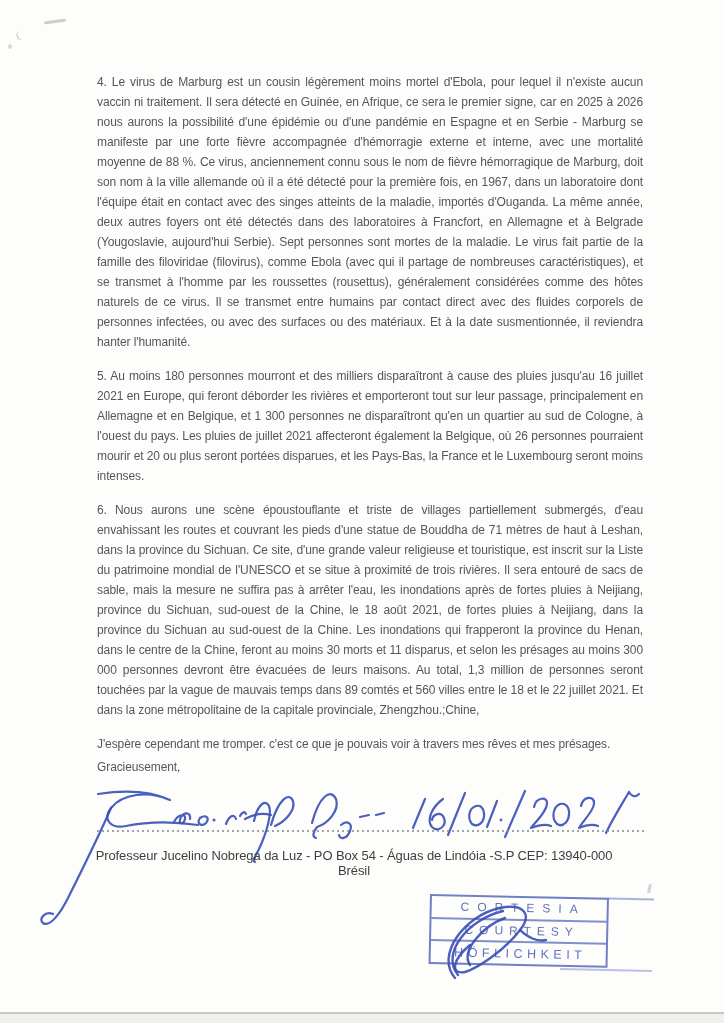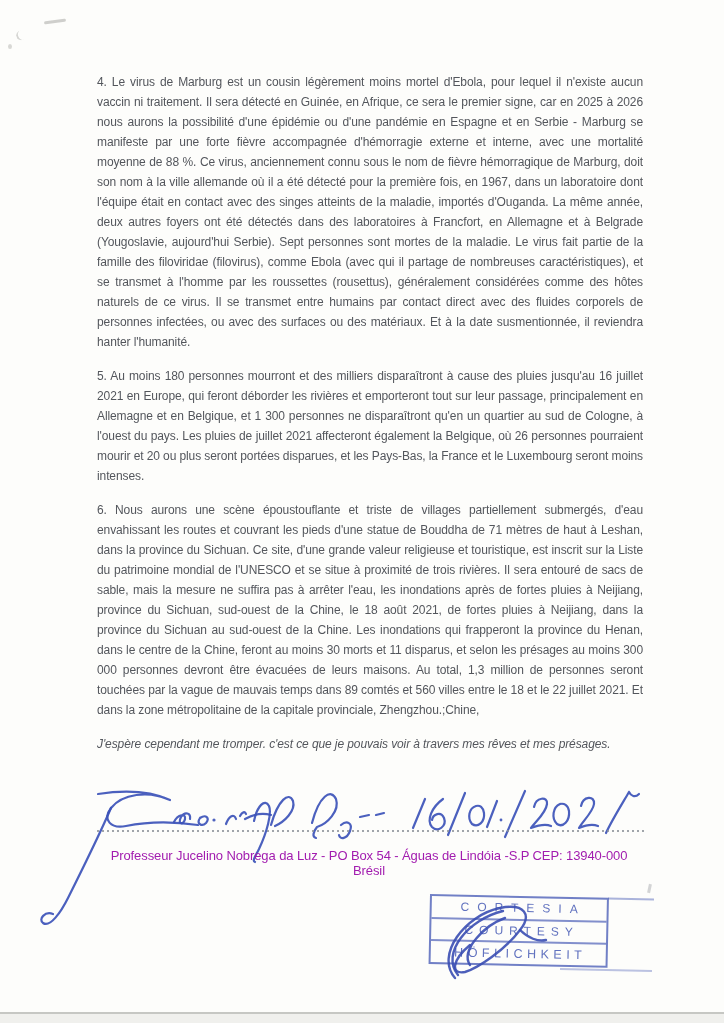--- a/index.html
+++ b/index.html
@@ -9,33 +9,33 @@
     font-family:"Liberation Sans", sans-serif;
   }
   .page{position:absolute;inset:0;}
   .bodytext{
     position:absolute;left:97px;top:72px;width:546px;
     color:#53565c;font-size:12px;line-height:20px;
     letter-spacing:-0.1px;
     text-align:justify;text-align-last:left;
   }
   .bodytext p{margin:0 0 14px 0;}
-  .bodytext p.closing{margin-bottom:3px;font-style:italic;}
+  .bodytext p.closing{margin-bottom:3px;}
   .valediction{margin-top:4px;}
   
   .sig-svg{position:absolute;left:28px;top:780px;width:650px;height:165px;}
   .sig-svg path{fill:none;stroke:#3c52b8;stroke-width:2.2;stroke-linecap:round;stroke-linejoin:round;opacity:.92;}
   .sig-svg circle{fill:#3c52b8;opacity:.9;}
   .dotline{
     position:absolute;left:97px;top:830px;width:549px;height:2px;opacity:.8;
     background:repeating-linear-gradient(90deg,#898f96 0 2.5px,transparent 2.5px 5px);
   }
   .address{
-    position:absolute;left:95px;top:848px;width:548px;text-align:center;
-    color:#a21caf;font-size:13px;letter-spacing:-0.1px;
+    position:absolute;left:80px;top:848px;width:548px;text-align:center;
+    color:#404040;font-size:13px;letter-spacing:-0.1px;
   }
   
   .stamp{
     position:absolute;left:430px;top:894px;width:179px;height:70px;
     border:2px solid rgba(88,106,188,.85);
     transform:rotate(1.2deg);transform-origin:top left;
     color:rgba(88,106,188,.95);
     display:flex;flex-direction:column;box-sizing:border-box;
   }
   .stamp .row{
@@ -68,20 +68,21 @@
   <div class="artifact a1"></div>
   <div class="artifact a2"></div>
   <div class="artifact a3"></div>
   <div class="artifact a4"></div>
 
   <div class="bodytext">
     <p>4. Le virus de Marburg est un cousin légèrement moins mortel d'Ebola, pour lequel il n'existe aucun vaccin ni traitement. Il sera détecté en Guinée, en Afrique, ce sera le premier signe, car en 2025 à 2026 nous aurons la possibilité d'une épidémie ou d'une pandémie en Espagne et en Serbie - Marburg se manifeste par une forte fièvre accompagnée d'hémorragie externe et interne, avec une mortalité moyenne de 88 %. Ce virus, anciennement connu sous le nom de fièvre hémorragique de Marburg, doit son nom à la ville allemande où il a été détecté pour la première fois, en 1967, dans un laboratoire dont l'équipe était en contact avec des singes atteints de la maladie, importés d'Ouganda. La même année, deux autres foyers ont été détectés dans des laboratoires à Francfort, en Allemagne et à Belgrade (Yougoslavie, aujourd'hui Serbie). Sept personnes sont mortes de la maladie. Le virus fait partie de la famille des filoviridae (filovirus), comme Ebola (avec qui il partage de nombreuses caractéristiques), et se transmet à l'homme par les roussettes (rousettus), généralement considérées comme des hôtes naturels de ce virus. Il se transmet entre humains par contact direct avec des fluides corporels de personnes infectées, ou avec des surfaces ou des matériaux. Et à la date susmentionnée, il reviendra hanter l'humanité.</p>
     <p>5. Au moins 180 personnes mourront et des milliers disparaîtront à cause des pluies jusqu'au 16 juillet 2021 en Europe, qui feront déborder les rivières et emporteront tout sur leur passage, principalement en Allemagne et en Belgique, et 1 300 personnes ne disparaîtront qu'en un quartier au sud de Cologne, à l'ouest du pays. Les pluies de juillet 2021 affecteront également la Belgique, où 26 personnes pourraient mourir et 20 ou plus seront portées disparues, et les Pays-Bas, la France et le Luxembourg seront moins intenses.</p>
     <p>6. Nous aurons une scène époustouflante et triste de villages partiellement submergés, d'eau envahissant les routes et couvrant les pieds d'une statue de Bouddha de 71 mètres de haut à Leshan, dans la province du Sichuan. Ce site, d'une grande valeur religieuse et touristique, est inscrit sur la Liste du patrimoine mondial de l'UNESCO et se situe à proximité de trois rivières. Il sera entouré de sacs de sable, mais la mesure ne suffira pas à arrêter l'eau, les inondations après de fortes pluies à Neijiang, province du Sichuan, sud-ouest de la Chine, le 18 août 2021, de fortes pluies à Neijiang, dans la province du Sichuan au sud-ouest de la Chine. Les inondations qui frapperont la province du Henan, dans le centre de la Chine, feront au moins 30 morts et 11 disparus, et selon les présages au moins 300 000 personnes devront être évacuées de leurs maisons. Au total, 1,3 million de personnes seront touchées par la vague de mauvais temps dans 89 comtés et 560 villes entre le 18 et le 22 juillet 2021. Et dans la zone métropolitaine de la capitale provinciale, Zhengzhou.;Chine,</p>
     <p class="closing">J'espère cependant me tromper. c'est ce que je pouvais voir à travers mes rêves et mes présages.</p>
+    <p class="valediction">Gracieusement,</p>
   </div>
 
   <div>
     <span class="sr-only">16/01/ 2021</span>
     <svg class="sig-svg" viewBox="0 0 650 165" xmlns="http://www.w3.org/2000/svg">
 
       <path d="M70 14 C96 10 120 10 142 20 C120 10 94 14 83 28 C74 40 83 49 98 46 C122 41 150 42 170 45"></path>
 
       <path d="M83 28 C70 58 52 94 40 118 C33 132 22 148 15 143 C10 139 17 131 25 134"></path>
 

